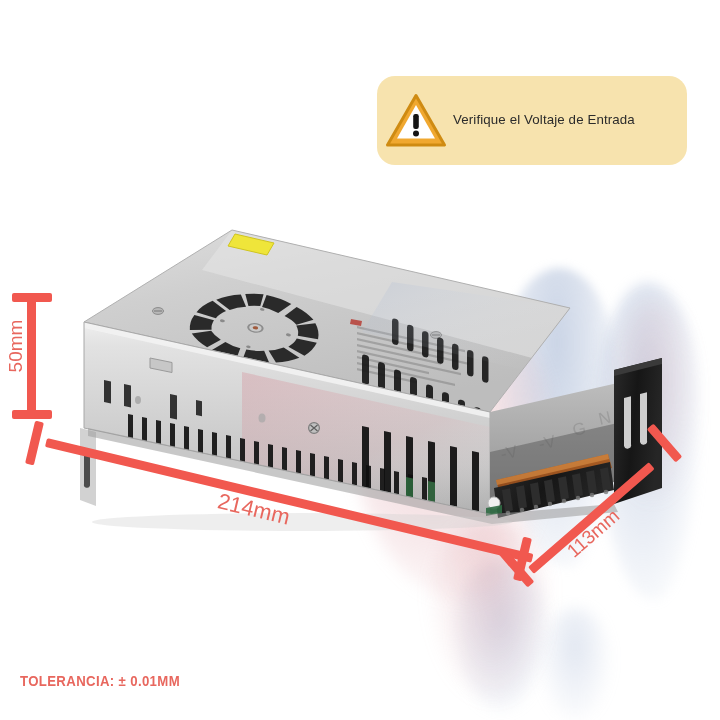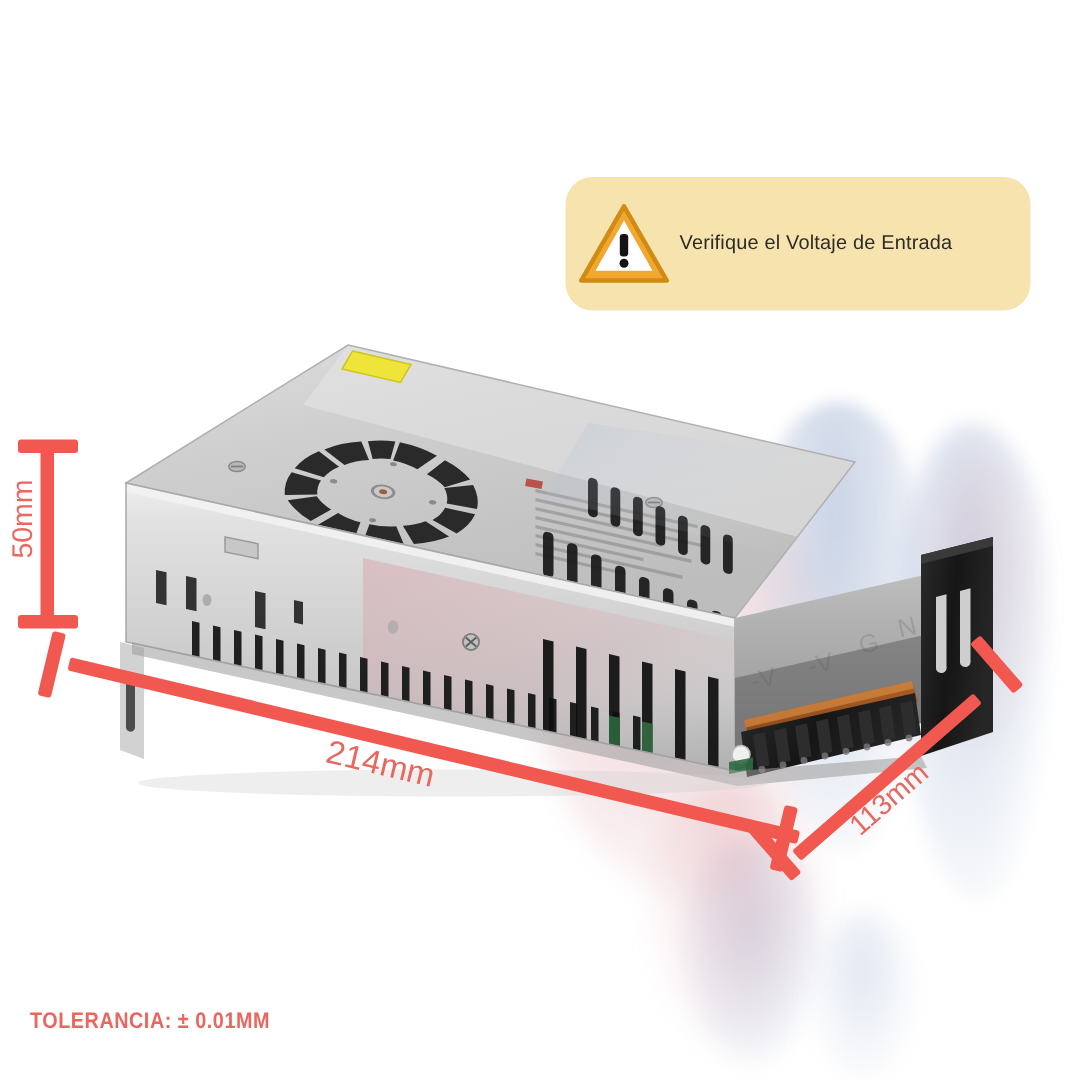--- a/index.html
+++ b/index.html
@@ -28,21 +28,21 @@
   .wm-pink-b{left:430px;top:520px;width:120px;height:180px;
       background:radial-gradient(ellipse at 50% 30%, rgba(218,150,158,.34) 0%, rgba(255,255,255,0) 80%);
       border-radius:50% 50% 46% 54%/42% 40% 60% 58%;filter:blur(8px);}
   .wm-pink-c{left:610px;top:300px;width:86px;height:200px;
       background:radial-gradient(ellipse at 50% 40%, rgba(208,146,156,.22) 0%, rgba(255,255,255,0) 82%);
       border-radius:50%;filter:blur(9px);}
 
   
   #warn{position:absolute;left:377px;top:76px;width:310px;height:89px;
         background:#f7e3ae;border-radius:18px;display:flex;align-items:center;
-        padding:0 10px 0 8px;box-sizing:border-box;margin-top:42px;}
+        padding:0 10px 0 8px;box-sizing:border-box;}
   #warn .tri{flex:0 0 auto;width:62px;height:58px;position:relative;margin-right:6px;}
   #warn .tri svg{display:block;}
   #warn .wtxt{font-size:13.3px;line-height:18.5px;color:#2b2b2b;
        letter-spacing:.12px;font-family:"Liberation Sans","DejaVu Sans",sans-serif;}
   #warn .wtxt b{font-weight:bold;}
 
   
   #psu{position:absolute;left:62px;top:222px;width:620px;height:360px;}
 
   

